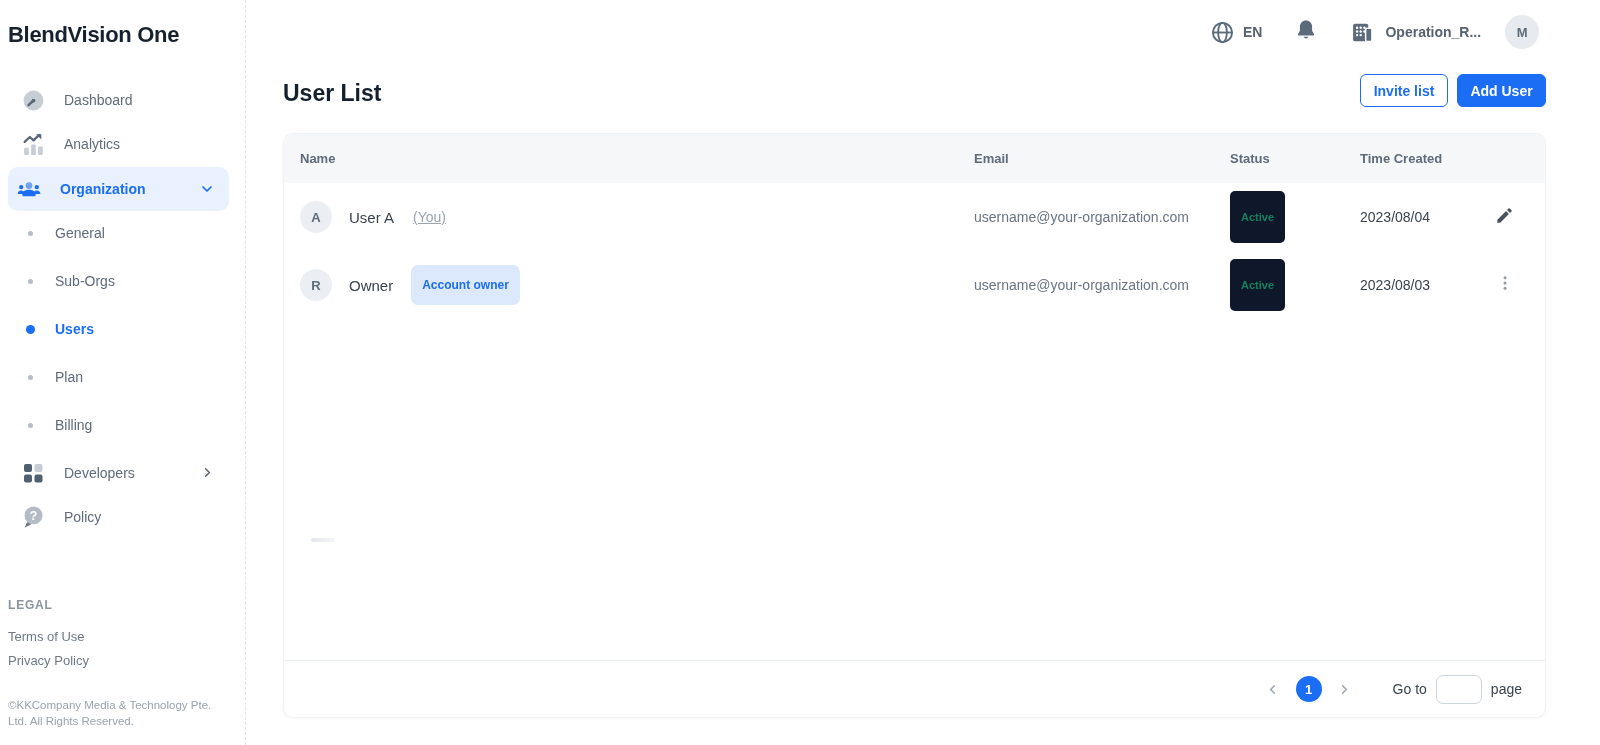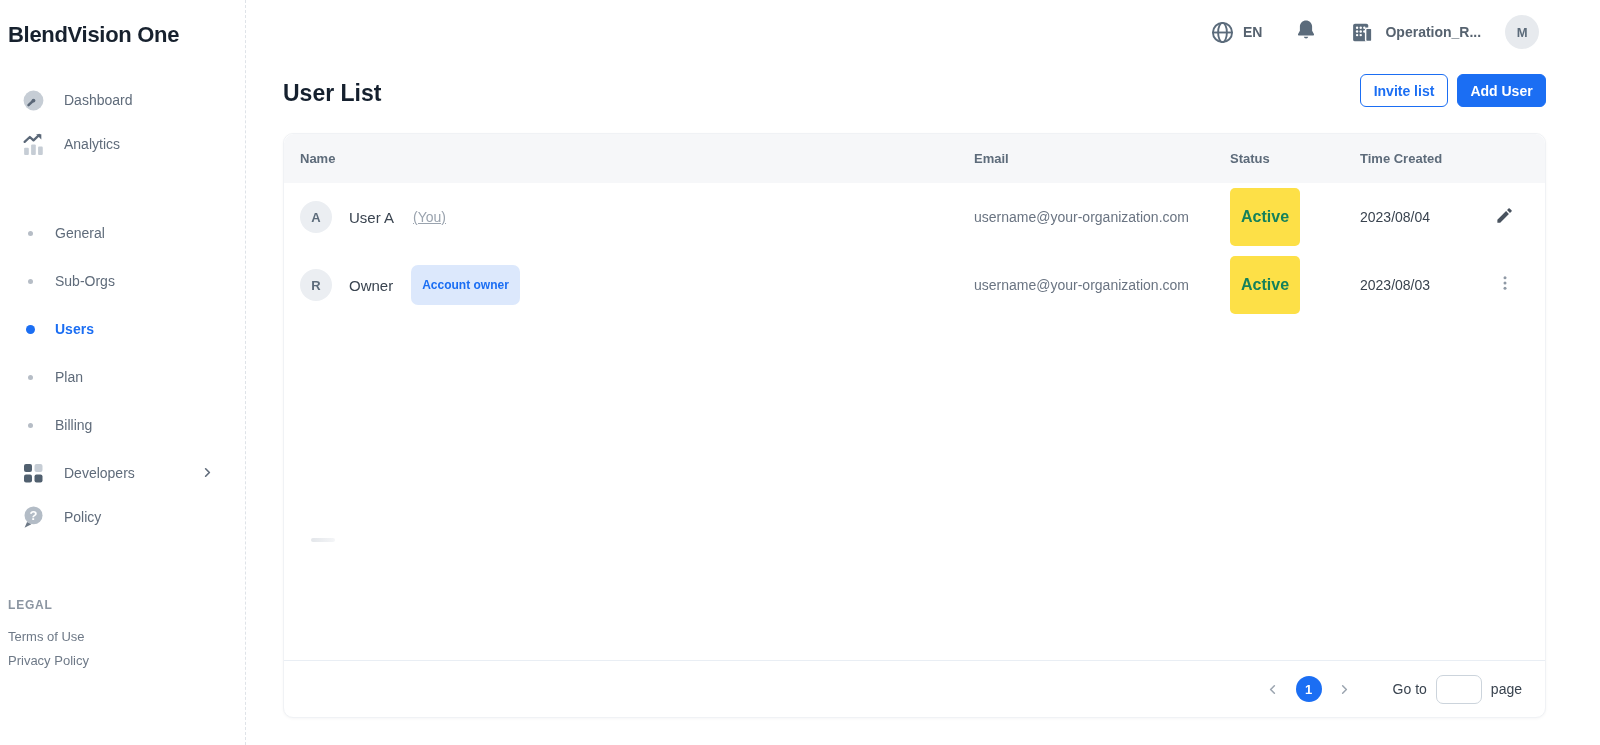--- a/index.html
+++ b/index.html
@@ -46,21 +46,21 @@
   .tgrid { display:grid; grid-template-columns:690px 256px 130px 104px 1fr; align-items:center; }
   .thead { height:49px; background:#f6f7f9; border-radius:10px 10px 0 0; color:#5d6b7a; font-size:13px; font-weight:700; }
   .thead .th:first-child { padding-left:16px; }
   .trow { height:68px; }
   .cell-name { display:flex; align-items:center; padding-left:16px; }
   .avatar-row { width:32px; height:32px; border-radius:50%; background:#ebeef2; color:#5c6b7a; font-size:13px; font-weight:700; display:flex; align-items:center; justify-content:center; flex:0 0 32px; }
   .uname { margin-left:17px; font-size:15px; color:#3a4450; }
   .usuffix { margin-left:19px; font-size:14px; color:#9aa3ae;text-decoration:underline; }
   .owner-badge { margin-left:18px; background:#dce8fc; color:#1b6ef3; font-size:12px; font-weight:700; padding:13px 11px; border-radius:7px; }
   .cell-email { font-size:14px; color:#6a7482; }
-  .status-badge { display:inline-block; background:#fde047; color:#15815b; font-size:16px; font-weight:700; padding:20px 11px; border-radius:5px; }
+  .status-badge { display:inline-block; background:#0f172a; color:#15815b; font-size:11px; font-weight:700; padding:20px 11px; border-radius:5px; }
   .cell-date { font-size:14px; color:#39434f; }
   .cell-action { display:flex; justify-content:center; cursor:pointer; }
   .smudge { position:absolute; left:27px; top:404px; width:24px; height:4px; border-radius:2px; background:linear-gradient(90deg,#e3e6ea, #f4f5f7); }
 
   
   .tfoot { position:absolute; left:0; bottom:0; width:100%; height:57px; border-top:1px solid #e9eef4; display:flex; align-items:center; justify-content:flex-end; padding-right:23px; }
   .pg-chev { width:24px; height:24px; display:flex; align-items:center; justify-content:center; cursor:pointer; }
   .pg-num { width:26px; height:26px; border-radius:50%; background:#1b6ef3; color:#fff; font-size:13px; font-weight:700; display:flex; align-items:center; justify-content:center; margin:0 11px; cursor:pointer; }
   .goto-label { margin-left:36px; font-size:14px; color:#39434f; }
   .goto-input { margin-left:9px; width:46px; height:29px; border:1px solid #ccd4dc; border-radius:7px; background:#fff; font-size:14px; color:#39434f; text-align:center; outline:none; }
@@ -89,20 +89,38 @@
           <rect x="3" y="15" width="4.5" height="7" rx="1" fill="#c6cdd5"></rect>
           <rect x="9.7" y="12" width="4.5" height="10" rx="1" fill="#c6cdd5"></rect>
           <rect x="16.4" y="14" width="4.5" height="8" rx="1" fill="#c6cdd5"></rect>
           <path d="M3.5 9.5 L8.5 4.8 L12 8 L17.5 2.8" stroke="#5b6878" stroke-width="2.2" fill="none" stroke-linecap="round" stroke-linejoin="round"></path>
           <path d="M14.5 2.2 h5 v5 z" fill="#5b6878"></path>
         </svg>
     </span>
     <span class="nlabel">Analytics</span>
   </div>
 
+  <div class="nav-item active-parent" style="top:167px">
+    <span class="nicon">
+      <svg width="26" height="26" viewBox="0 0 24 24">
+          <circle cx="4.8" cy="10.2" r="2" fill="#1b6ef3"></circle>
+          <circle cx="19.2" cy="10.2" r="2" fill="#1b6ef3"></circle>
+          <path d="M1.5 16.5c0-2 1.4-3.2 3.3-3.2 1 0 1.8.3 2.4.9l-1 2.3z" fill="#1b6ef3"></path>
+          <path d="M22.5 16.5c0-2-1.4-3.2-3.3-3.2-1 0-1.8.3-2.4.9l1 2.3z" fill="#1b6ef3"></path>
+          <circle cx="12" cy="8.8" r="3.1" fill="#6fa2f5"></circle>
+          <path d="M5.8 17.6c0-3.1 2.7-4.8 6.2-4.8s6.2 1.7 6.2 4.8c0 .6-.4 1-1 1H6.8c-.6 0-1-.4-1-1z" fill="#1b6ef3"></path>
+        </svg>
+    </span>
+    <span class="nlabel">Organization</span>
+    <span class="chev">
+      <svg width="16" height="16" viewBox="0 0 24 24" fill="none" stroke="#1b6ef3" stroke-width="2.6" stroke-linecap="round" stroke-linejoin="round">
+          <path d="M6 9l6 6 6-6"></path>
+        </svg>
+    </span>
+  </div>
 
   <div class="sub-item" style="top:211px">
     <span class="bullet"></span>
     <span class="slabel">General</span>
   </div>
   <div class="sub-item" style="top:259px">
     <span class="bullet"></span>
     <span class="slabel">Sub-Orgs</span>
   </div>
   <div class="sub-item active" style="top:307px">
@@ -142,20 +160,21 @@
           <path d="M6.5 16.5 L4.2 22 L10.5 18.8 Z" fill="#6c7886"></path>
           <text x="12.5" y="14.6" font-size="12" font-weight="bold" fill="#ffffff" text-anchor="middle" font-family="Liberation Sans, sans-serif">?</text>
         </svg>
     </span>
     <span class="nlabel">Policy</span>
   </div>
 
   <div class="legal-heading">LEGAL</div>
   <div class="legal-link" style="top:629px">Terms of Use</div>
   <div class="legal-link" style="top:653px">Privacy Policy</div>
+  <div class="copyright">©KKCompany Media &amp; Technology Pte. Ltd. All Rights Reserved.</div>
 </div>
 
 <div class="topbar">
   <div class="lang">
     <span class="top-ico">
       <svg width="25" height="25" viewBox="0 0 24 24" fill="none" stroke="#5b6b7b" stroke-width="1.8">
           <circle cx="12" cy="12" r="9.2"></circle>
           <ellipse cx="12" cy="12" rx="4.2" ry="9.2"></ellipse>
           <path d="M2.8 12h18.4"></path>
         </svg>

